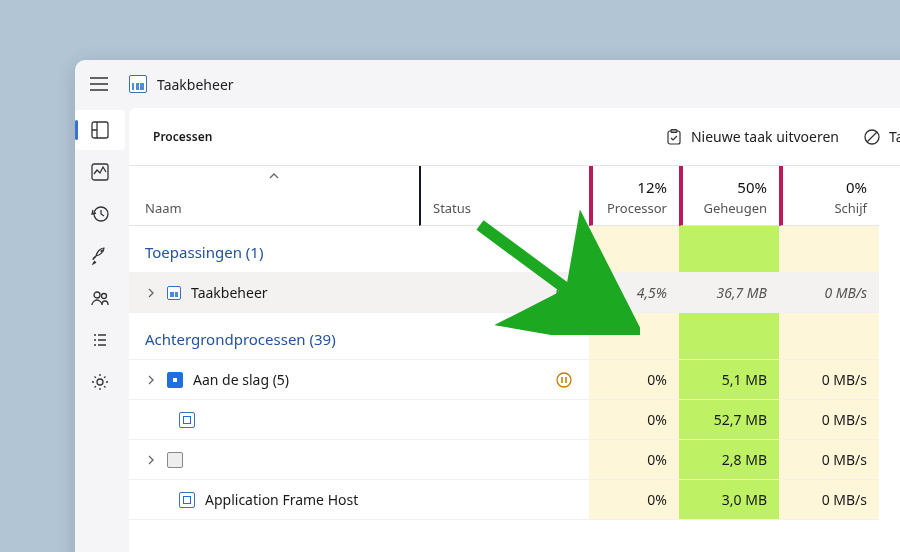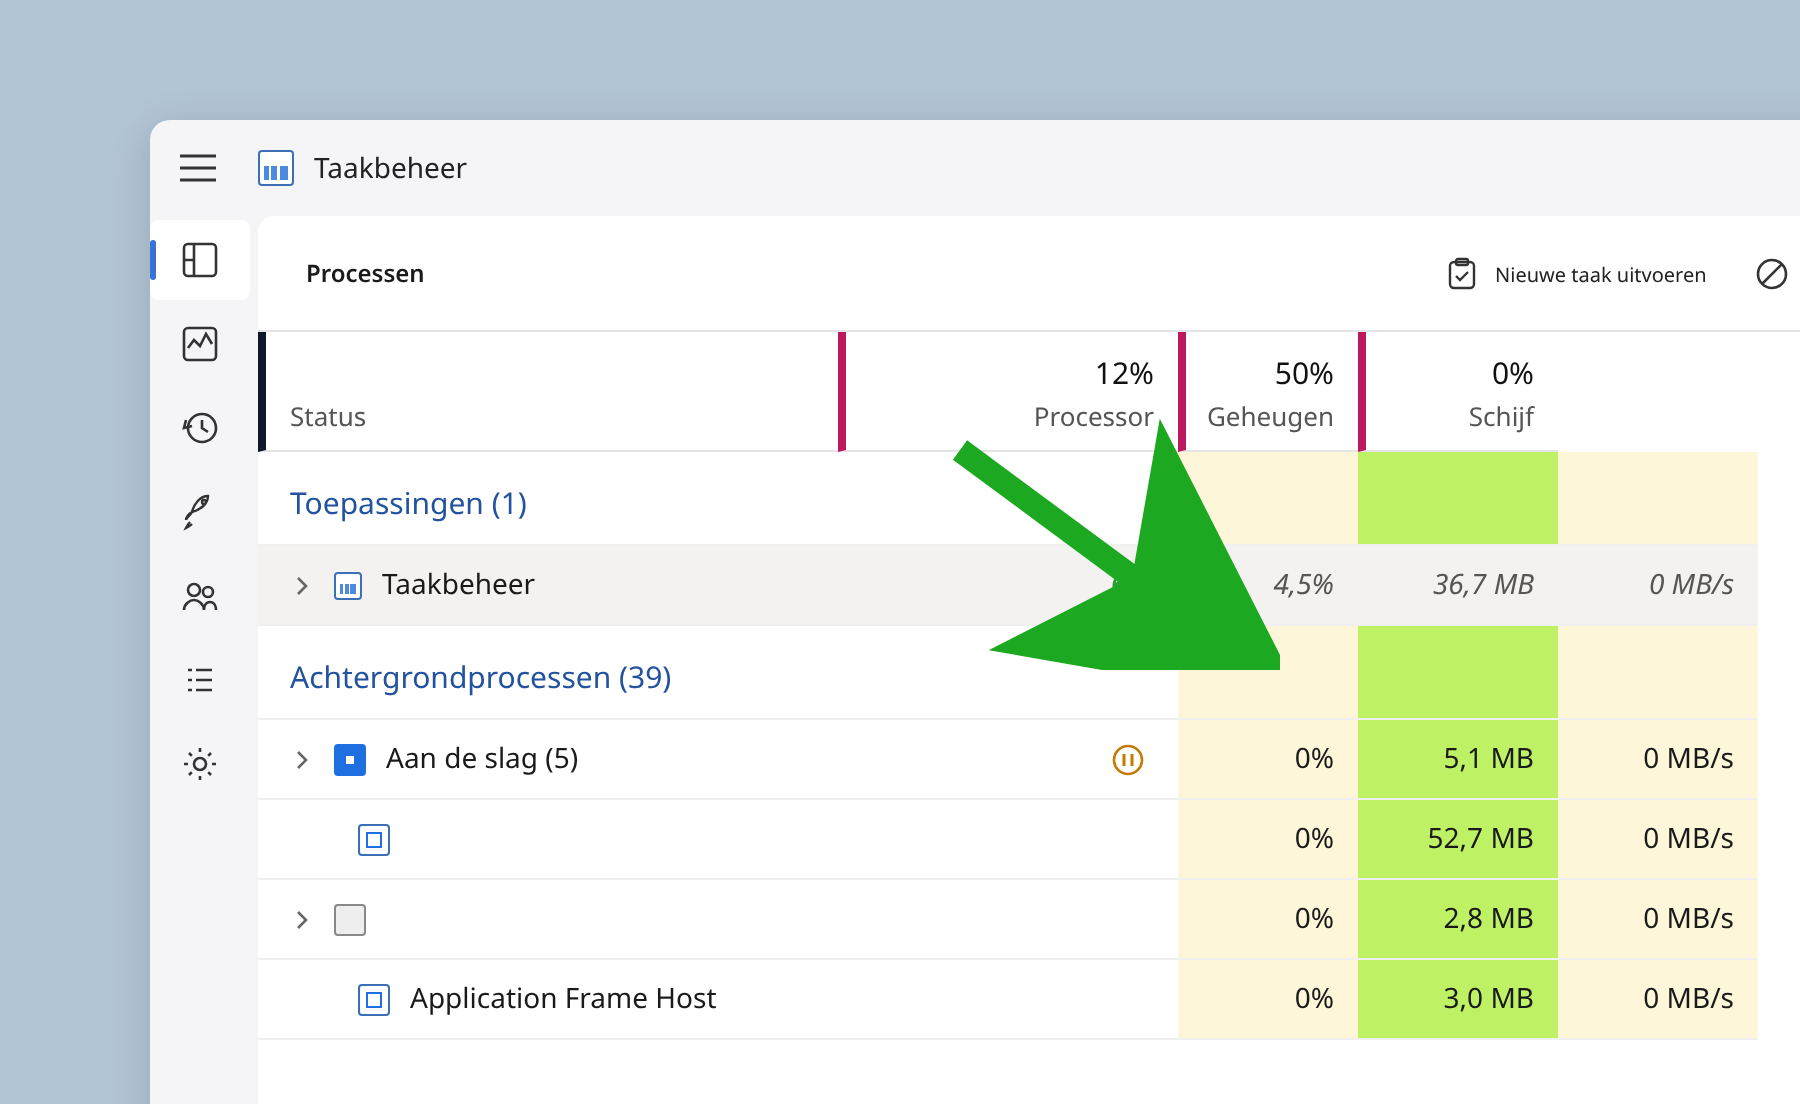--- a/index.html
+++ b/index.html
@@ -118,40 +118,40 @@
     font-weight: 600;
     flex: 1;
   }
   .action-btn {
     display: flex;
     align-items: center;
     gap: 8px;
     padding: 6px 12px;
     cursor: pointer;
     color: #222;
-    font-size: 10px;
+    font-size: 14px;
   }
   .table {
     display: grid;
     grid-template-columns: 290px 170px 90px 100px 100px;
   }
   .th {
     border-bottom: 1px solid #e4e4e6;
     padding: 8px 12px 8px 12px;
     display: flex;
     flex-direction: column;
     justify-content: flex-end;
     font-size: 13px;
     color: #555;
     height: 60px;
   }
   .th.right { align-items: flex-end; border-left: 4px solid #be185d; }
   .th.name { padding-left: 16px; justify-content: flex-end; position: relative;}
   .th .pct { color: #111; font-size: 15px; margin-bottom: 2px;}
-  .th.status { border-left: 4px solid #0f172a; }
+  .th.status { border-left: 2px solid #0f172a; }
   .chevron-sort {
     position: absolute;
     top: 6px; left: 50%;
     transform: translateX(-50%);
     color: #777;
   }
   .row {
     display: contents;
   }
   .cell {
@@ -277,20 +277,28 @@
           <svg width="18" height="18" viewBox="0 0 18 18">
               <circle cx="9" cy="9" r="7" fill="none" stroke="#333" stroke-width="1.3"></circle>
               <path d="M4 14L14 4" stroke="#333" stroke-width="1.3"></path>
             </svg>
           <span>Taak be</span>
         </div>
       </div>
 
       <div class="table">
 
+        <div class="th name">
+          <span class="chevron-sort">
+            <svg width="12" height="8" viewBox="0 0 12 8">
+                <path d="M2 6l4-4 4 4" fill="none" stroke="#666" stroke-width="1.3"></path>
+              </svg>
+          </span>
+          <span>Naam</span>
+        </div>
         <div class="th status">
           <span>Status</span>
         </div>
         <div class="th right">
           <span class="pct">12%</span>
           <span>Processor</span>
         </div>
         <div class="th right">
           <span class="pct">50%</span>
           <span>Geheugen</span>

